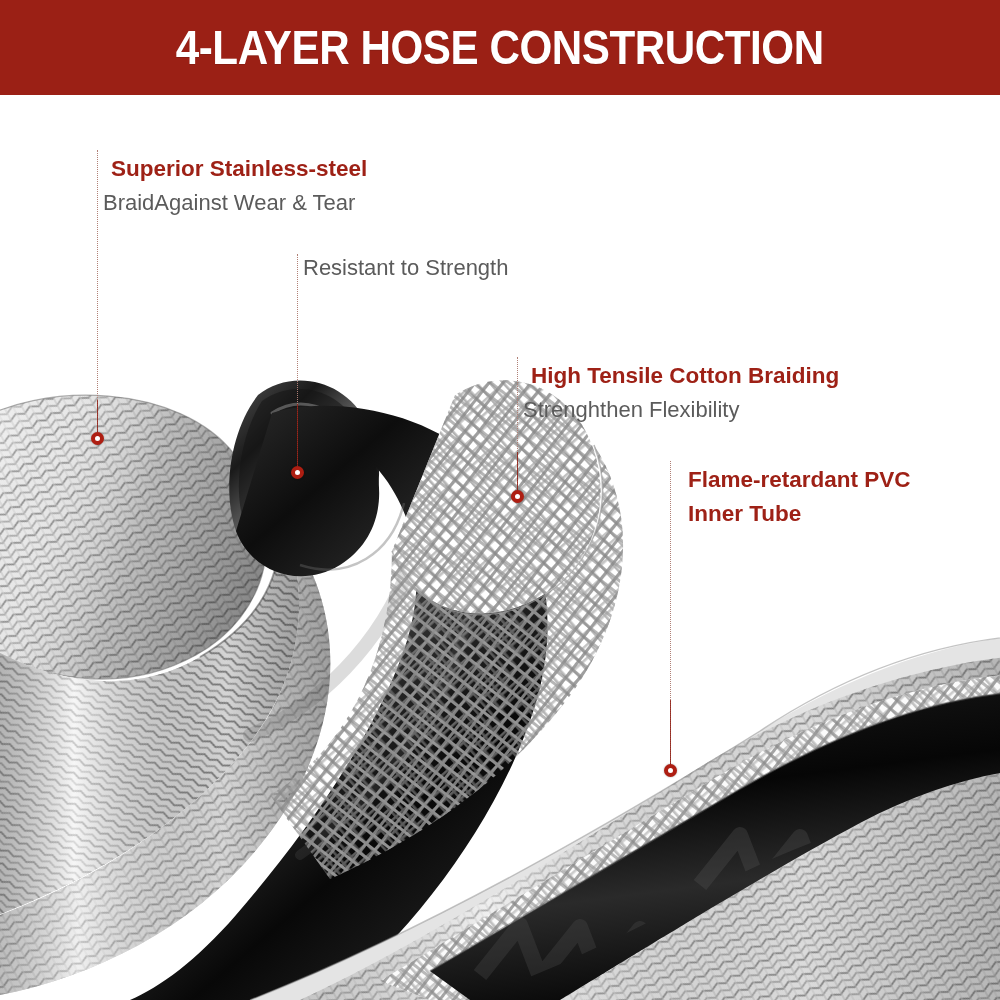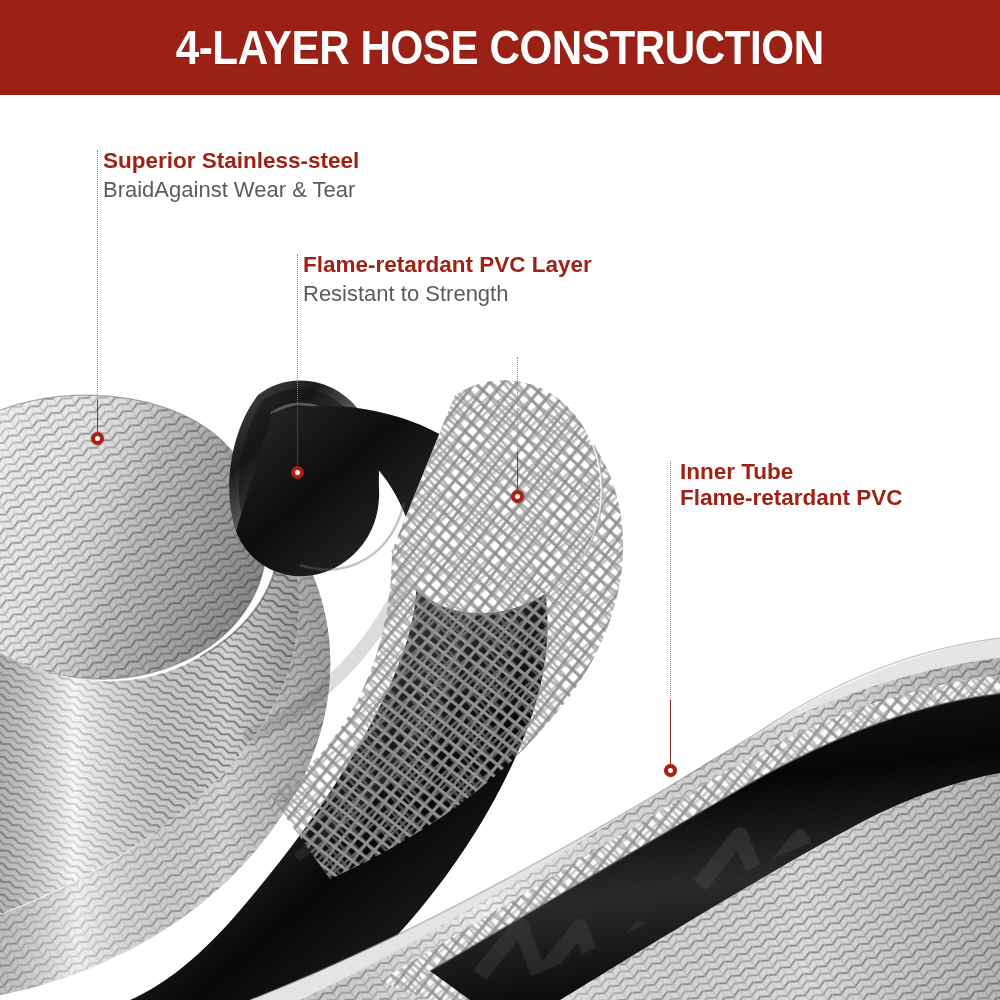--- a/index.html
+++ b/index.html
@@ -35,21 +35,21 @@
   #art svg{display:block;width:1000px;height:905px;}
 
   
   .callout{position:absolute;}
   .callout .head{
     color:#9E2116;
     font-weight:bold;
     font-size:22.5px;
     line-height:26px;
     white-space:nowrap;
-    margin:0;
+    margin:8px;
   }
   .callout .sub{
     color:#5B5B5B;
     font-size:22px;
     line-height:25px;
     white-space:nowrap;
     margin:3px 0 0 0;
     font-weight:normal;
   }
 
@@ -291,23 +291,26 @@
   <div class="marker" id="marker-2"></div>
   <div class="marker" id="marker-3"></div>
   <div class="marker" id="marker-4"></div>
 
   <div class="callout" id="callout-1">
     <div class="head">Superior Stainless-steel</div>
     <div class="sub">BraidAgainst Wear &amp; Tear</div>
   </div>
 
   <div class="callout" id="callout-2">
-    <div class="head">Flame-retardant PVC Layer</div>
     <div class="sub">Resistant to Strength</div>
   </div>
 
+  <div class="callout" id="callout-3">
+    <div class="head">High Tensile Cotton Braiding</div>
+    <div class="sub">Strenghthen Flexibility</div>
+  </div>
 
   <div class="callout" id="callout-4">
+    <div class="head">Flame-retardant PVC</div>
     <div class="head">Inner Tube</div>
-    <div class="head">Flame-retardant PVC</div>
   </div>
 
 </div>
 
 </body></html>

